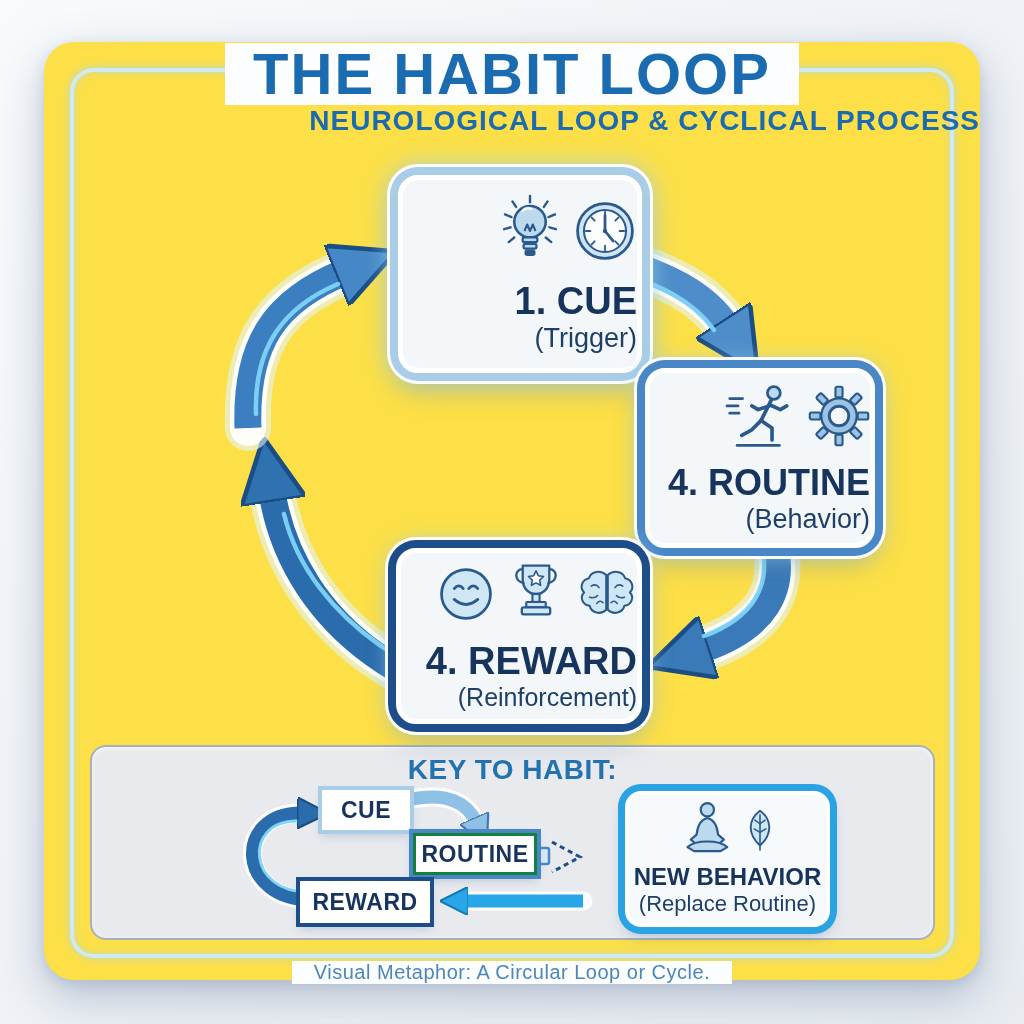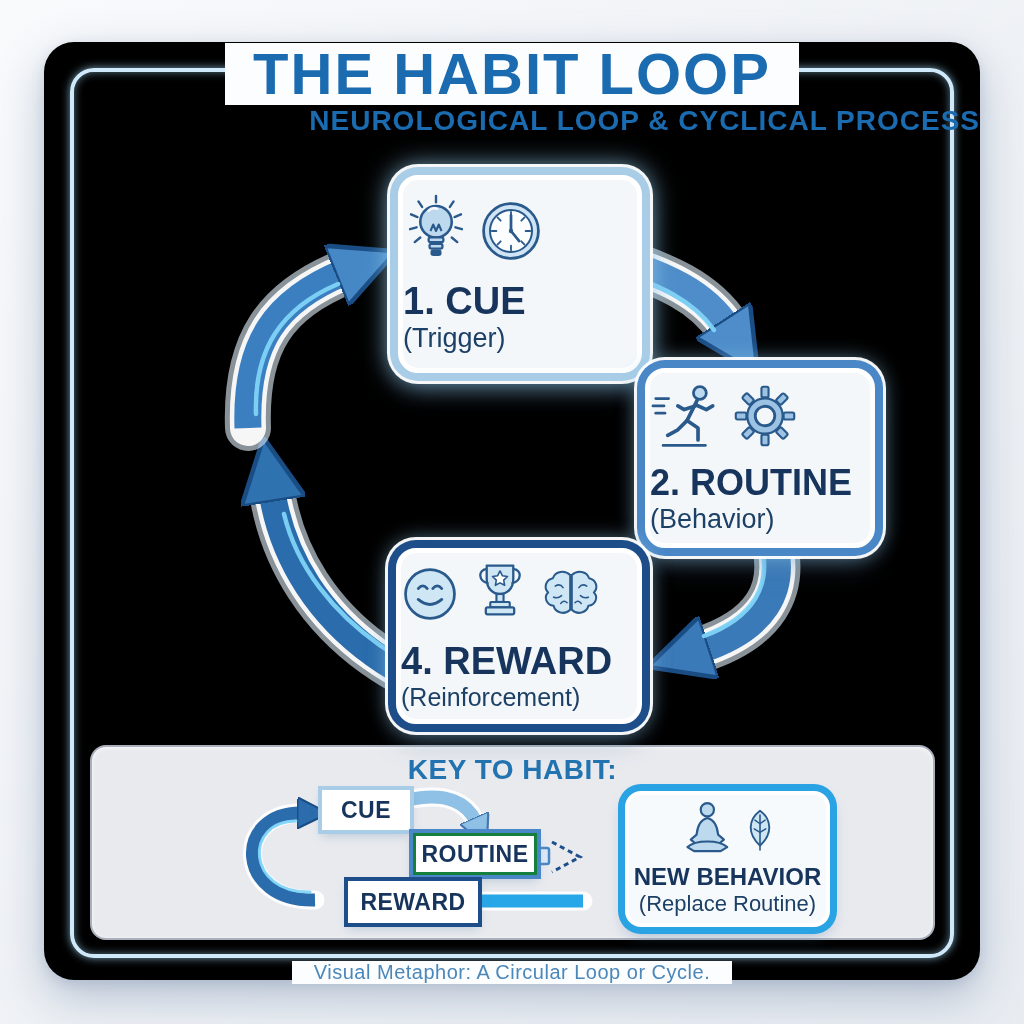--- a/index.html
+++ b/index.html
@@ -5,21 +5,21 @@
   * { margin:0; padding:0; box-sizing:border-box; }
   html,body { width:1024px; height:1024px; }
   body {
     font-family:"Liberation Sans", sans-serif;
     background:linear-gradient(135deg,#f8fafc 0%,#eef1f5 55%,#e8ecf1 100%);
     overflow:hidden;
   }
   .page { position:relative; width:1024px; height:1024px; }
   .card {
     position:absolute; left:44px; top:42px; width:936px; height:938px;
-    background:#000000; border-radius:30px;
+    background:#fde047; border-radius:30px;
     box-shadow:0 18px 45px rgba(120,140,170,.45), 0 4px 12px rgba(120,140,170,.25);
   }
   .frame {
     position:absolute; left:26px; top:26px; width:884px; height:890px;
     border:4px solid #cfe9fa; border-radius:24px; z-index:0;
     box-shadow:0 0 9px rgba(160,215,245,.75), inset 0 0 9px rgba(160,215,245,.55);
   }
   .title {
     position:absolute; left:0; right:0; top:1px; text-align:center; z-index:3;
   }
@@ -36,21 +36,21 @@
   .glow1 { stroke:#e2f3fd; stroke-width:46; fill:none; opacity:.6; stroke-linecap:round; }
   .glow2 { stroke:#ffffff; stroke-width:36; fill:none; opacity:.92; stroke-linecap:round; }
   .band  { stroke-width:27; fill:none; stroke-linecap:butt; }
   .streak{ stroke:#7fd4f7; stroke-width:4.5; fill:none; stroke-linecap:round; opacity:.95; }
   .mglow { stroke:#ffffff; stroke-width:19; fill:none; opacity:.9; stroke-linecap:round; }
   .mband { stroke-width:13; fill:none; stroke-linecap:butt; }
 
   .step-card {
     position:absolute; z-index:2; background:#f4f7fa;
     border:5px solid #ffffff; border-radius:20px;
-    display:flex; flex-direction:column; align-items:flex-start; justify-content:center;
+    display:flex; flex-direction:column; align-items:flex-end; justify-content:center;
   }
   .step-card .icons { display:flex; align-items:center; gap:10px; margin-bottom:8px; }
   .step-label { font-weight:bold; color:#17345c; }
   .step-sub   { font-weight:normal; color:#1d4066; }
   .cue-card     { left:354px; top:133px; width:244px; height:198px;
     box-shadow:0 0 0 8px #a9cde6, 0 0 0 11px rgba(255,255,255,.95), 0 0 24px 10px rgba(150,210,245,.75), 0 16px 28px rgba(90,125,165,.35); }
   .routine-card { left:601px; top:326px; width:230px; height:180px;
     box-shadow:0 0 0 8px #4a87c7, 0 0 0 11px rgba(255,255,255,.95), 0 0 20px 8px rgba(150,210,245,.6), 0 16px 28px rgba(90,125,165,.35); }
   .reward-card  { left:352px; top:506px; width:246px; height:176px;
     box-shadow:0 0 0 8px #1d4e89, 0 0 0 11px rgba(255,255,255,.95), 0 0 20px 8px rgba(150,210,245,.6), 0 16px 28px rgba(90,125,165,.35); }
@@ -71,21 +71,21 @@
   .mini-box {
     position:absolute; z-index:2; background:#ffffff; border-radius:0;
     display:flex; align-items:center; justify-content:center;
     font-weight:bold; color:#17345c; letter-spacing:.5px;
   }
   .mini-cue     { left:278px; top:748px; width:88px;  height:40px; font-size:23px;
     border:3px solid #fff; box-shadow:0 0 0 4px #a9cde6, 0 5px 10px rgba(90,125,165,.35); }
   .mini-routine { left:369px; top:791px; width:124px; height:42px; font-size:23px;
     border:3px solid #15803d; box-shadow:0 0 0 4px #4a87c7, 0 5px 10px rgba(90,125,165,.35); }
   .mini-reward  { left:256px; top:839px; width:130px; height:42px; font-size:23px;
-    border:3px solid #fff; box-shadow:0 0 0 4px #1d4e89, 0 5px 10px rgba(90,125,165,.35);margin-left:48px; }
+    border:3px solid #fff; box-shadow:0 0 0 4px #1d4e89, 0 5px 10px rgba(90,125,165,.35); }
   .nb-box {
     position:absolute; z-index:2; left:539px; top:749px; width:205px; height:136px;
     background:#f7fafc; border:4px solid #fff; border-radius:16px;
     box-shadow:0 0 0 7px #29a3e3, 0 8px 16px rgba(70,110,160,.4);
     display:flex; flex-direction:column; align-items:center; justify-content:center;margin-left:42px;
   }
   .nb-box .icons { display:flex; align-items:flex-end; gap:6px; margin-bottom:4px; }
   .nb-label { font-size:24px; font-weight:bold; color:#17345c; }
   .nb-sub   { font-size:22px; color:#1d4066; }
 
@@ -262,21 +262,21 @@
               <rect x="31" y="2" width="8" height="12" rx="2" transform="rotate(45 35 35)"></rect>
               <rect x="31" y="56" width="8" height="12" rx="2" transform="rotate(45 35 35)"></rect>
               <rect x="2" y="31" width="12" height="8" rx="2" transform="rotate(45 35 35)"></rect>
               <rect x="56" y="31" width="12" height="8" rx="2" transform="rotate(45 35 35)"></rect>
             </g>
             <circle cx="35" cy="35" r="20" fill="#9cc3e4" stroke="#2a5a8c" stroke-width="2.6"></circle>
             <circle cx="35" cy="35" r="11" fill="#f4f7fa" stroke="#2a5a8c" stroke-width="3.2"></circle>
           </svg>
         </span>
       </div>
-      <div class="step-label">2. ROUTINE</div>
+      <div class="step-label">4. ROUTINE</div>
       <div class="step-sub">(Behavior)</div>
     </div>
 
     <div class="step-card reward-card">
       <div class="icons">
         <span>
           <svg width="58" height="58" viewBox="0 0 64 64">
             <circle cx="32" cy="32" r="27" fill="#cfe6f5" stroke="#2a5a8c" stroke-width="3"></circle>
             <path d="M19,26 q5,-6 10,0" fill="none" stroke="#2a5a8c" stroke-width="3" stroke-linecap="round"></path>
             <path d="M35,26 q5,-6 10,0" fill="none" stroke="#2a5a8c" stroke-width="3" stroke-linecap="round"></path>

